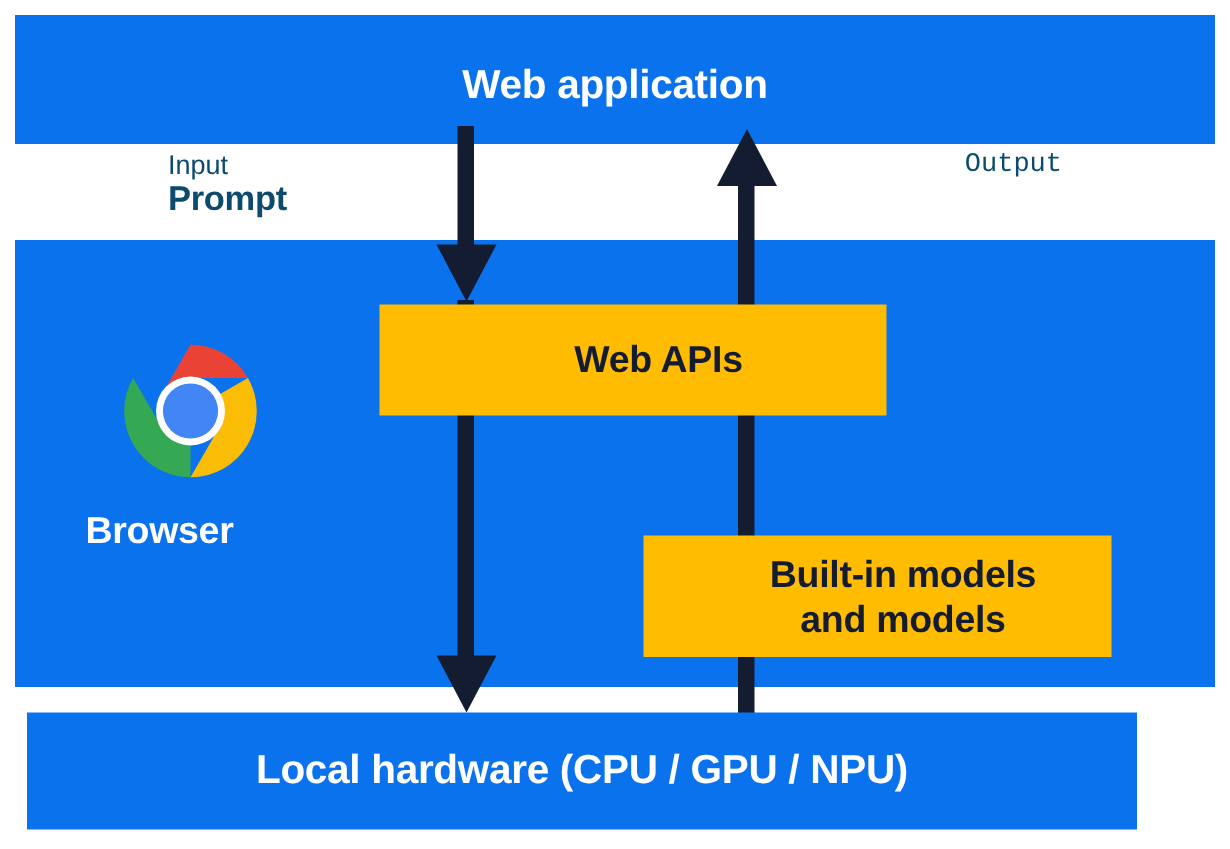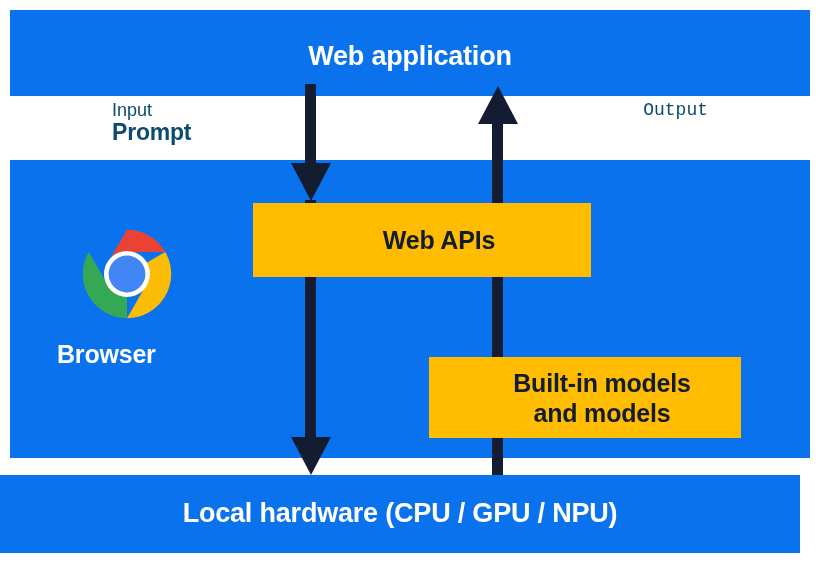--- a/index.html
+++ b/index.html
@@ -18,21 +18,21 @@
     overflow: hidden;
   }
 
   
   .band {
     position: absolute;
     background: #0b72ee;
   }
   #band-top    { left: 10px; top: 10px;  width: 800px; height: 86px; }
   #band-middle { left: 10px; top: 160px; width: 800px; height: 298px; }
-  #band-bottom { left: 0; top: 475px; width: 800px; height: 78px; }
+  #band-bottom { left: 18px; top: 475px; width: 740px; height: 78px; }
 
   
   .band-title {
     position: absolute;
     width: 100%;
     text-align: center;
     color: #ffffff;
     font-weight: bold;
     letter-spacing: -0.2px;
     font-size: 27px;

